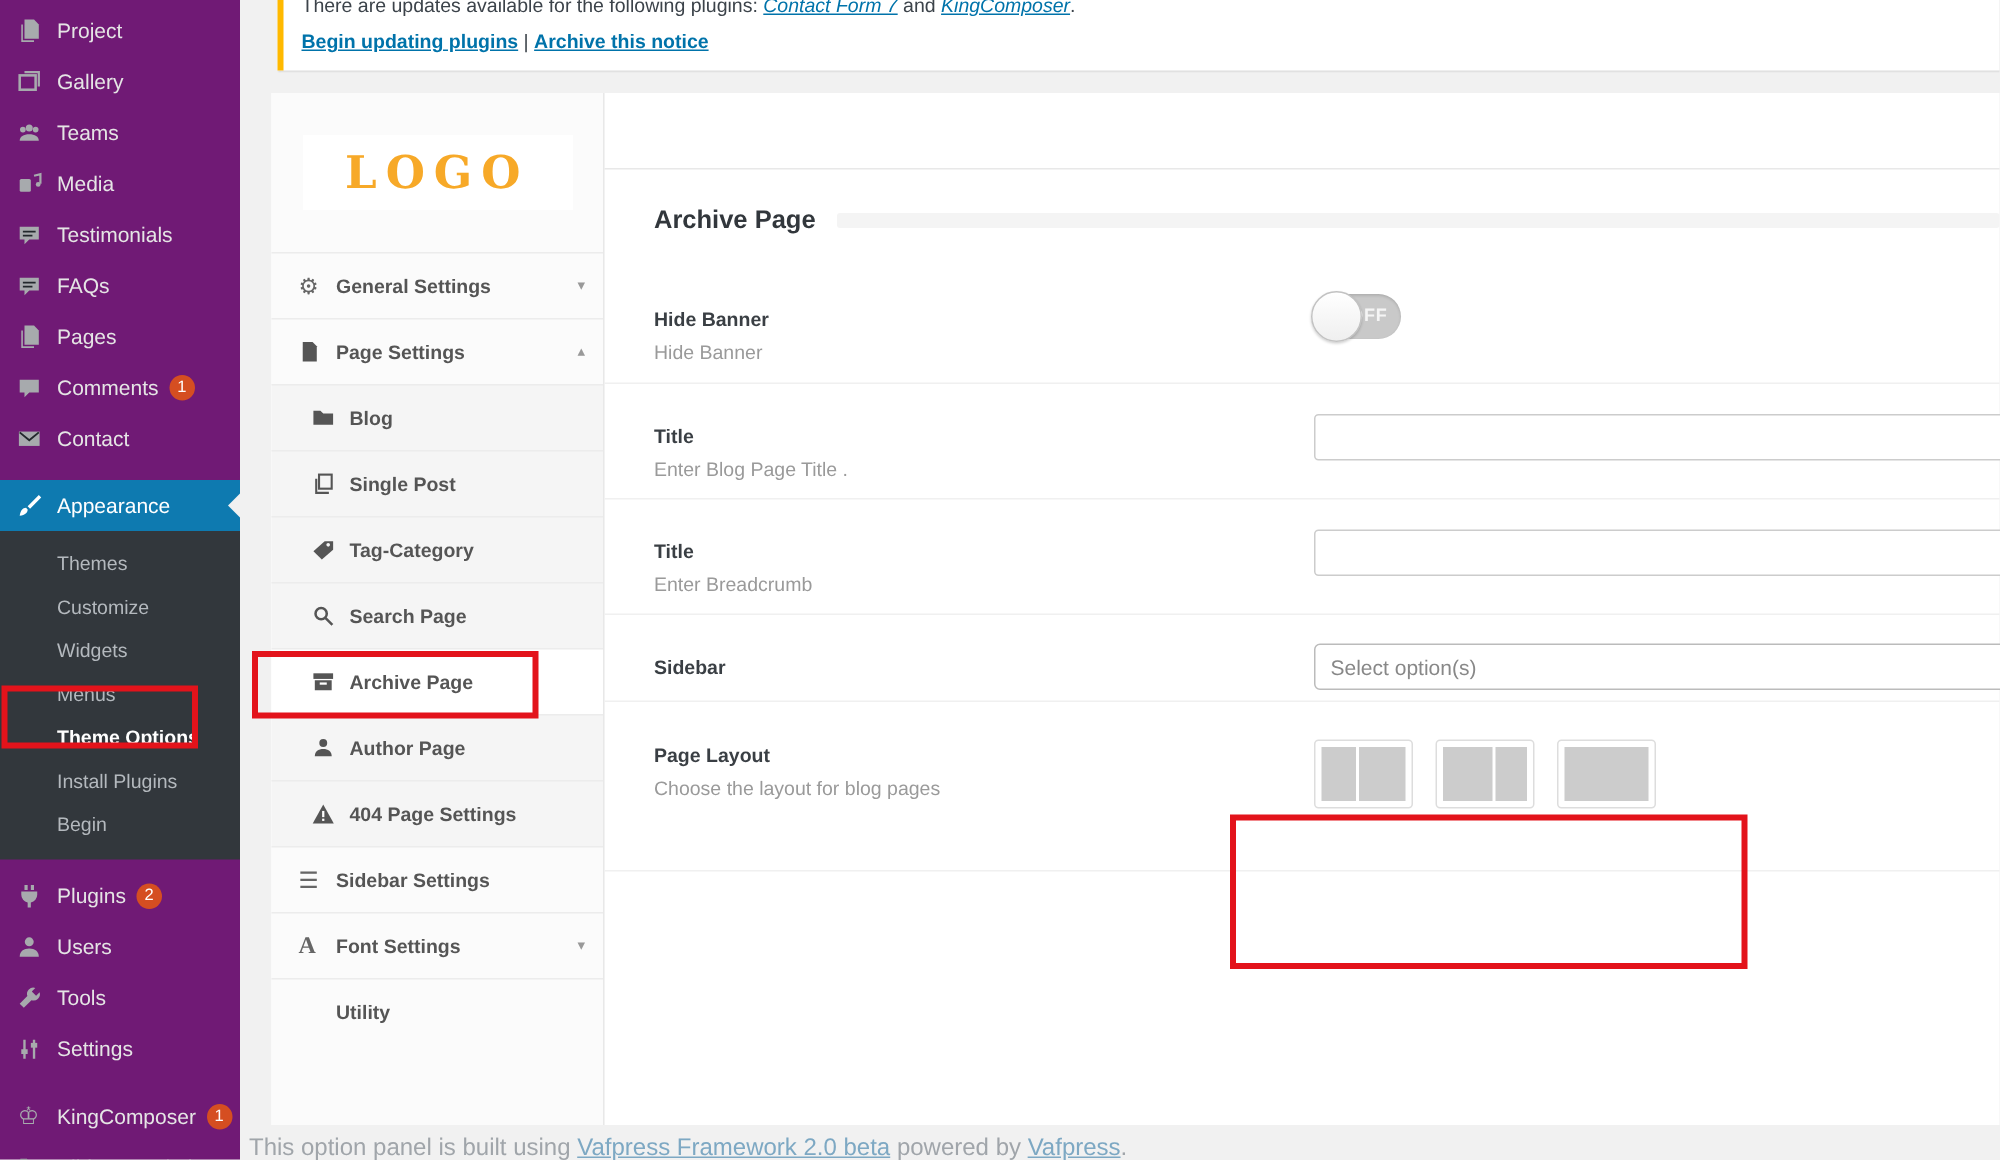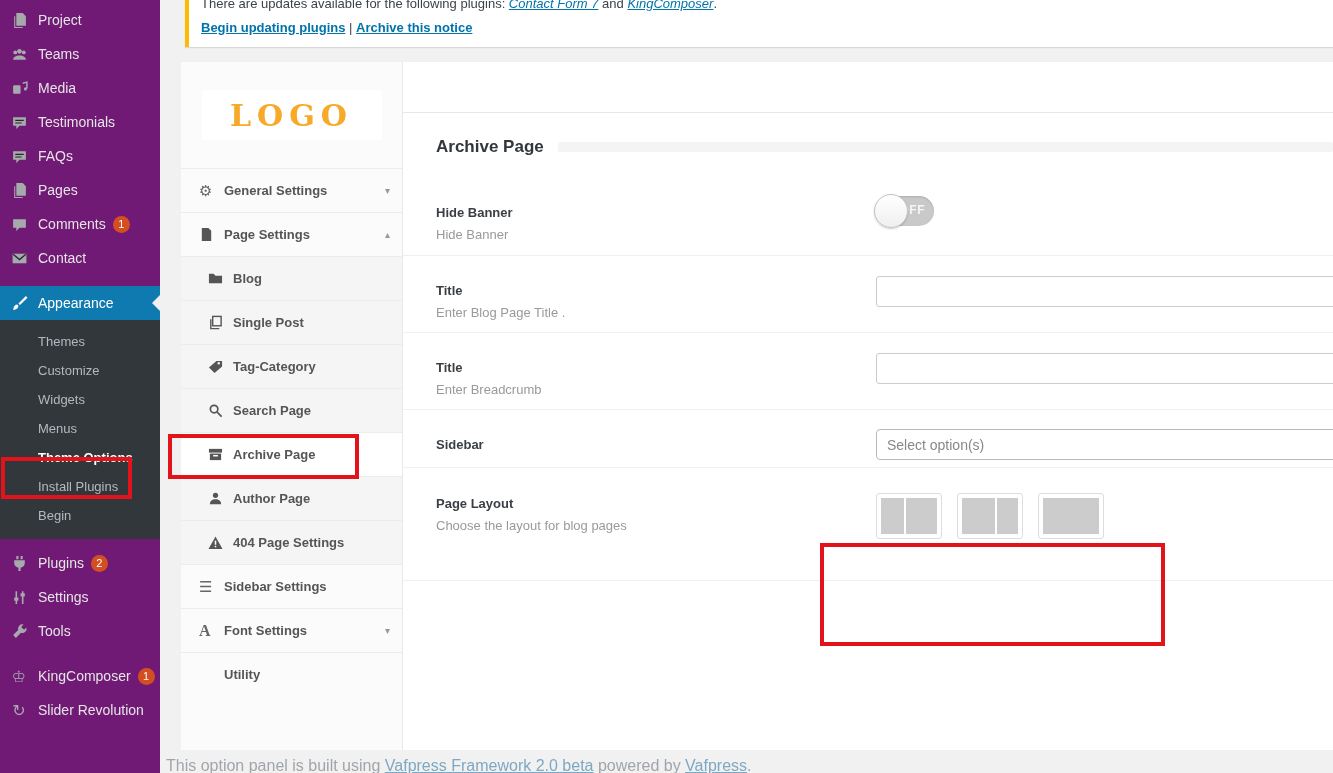--- a/index.html
+++ b/index.html
@@ -112,20 +112,29 @@
           <svg viewBox="0 0 16 16">
             <path fill="#a7aaad" d="M5 1h6l3 3v9H5z"></path>
             <path fill="#a7aaad" d="M3 4h1v10h7v1H3z"></path>
           </svg>
         </span>
       <span>Project</span>
     </div>
     <div class="wp-item">
       <span class="ico">
           <svg viewBox="0 0 16 16">
+            <rect x="2" y="4" width="10" height="9" fill="none" stroke="#a7aaad" stroke-width="1.6"></rect>
+            <path d="M5 2h9v9" fill="none" stroke="#a7aaad" stroke-width="1.4"></path>
+          </svg>
+        </span>
+      <span>Gallery</span>
+    </div>
+    <div class="wp-item">
+      <span class="ico">
+          <svg viewBox="0 0 16 16">
             <circle cx="4" cy="6" r="1.8" fill="#a7aaad"></circle>
             <circle cx="12" cy="6" r="1.8" fill="#a7aaad"></circle>
             <circle cx="8" cy="5" r="2.2" fill="#a7aaad"></circle>
             <path fill="#a7aaad" d="M2 13c0-2.5 2.5-4 6-4s6 1.5 6 4z"></path>
           </svg>
         </span>
       <span>Teams</span>
     </div>
     <div class="wp-item">
       <span class="ico">
@@ -209,34 +218,43 @@
           <svg viewBox="0 0 16 16">
             <path fill="#a7aaad" d="M5 1v3h2V1zM9 1v3h2V1zM3 5h10v2a5 5 0 0 1-4 4.9V15H7v-3.1A5 5 0 0 1 3 7z"></path>
           </svg>
         </span>
       <span>Plugins</span>
       <span class="badge">2</span>
     </div>
     <div class="wp-item">
       <span class="ico">
           <svg viewBox="0 0 16 16">
+            <circle cx="8" cy="4.6" r="2.8" fill="#a7aaad"></circle>
+            <path fill="#a7aaad" d="M2 14c0-3.5 2.5-5.2 6-5.2s6 1.7 6 5.2z"></path>
+          </svg>
+        </span>
+      <span>Users</span>
+    </div>
+    <div class="wp-item">
+      <span class="ico">
+          <svg viewBox="0 0 16 16">
+            <path fill="#a7aaad" d="M14.5 4.2a4 4 0 0 1-5.1 5L4.6 14 2 11.4l4.8-4.8a4 4 0 0 1 5-5.1L9.6 3.7l2.7 2.7z"></path>
+          </svg>
+        </span>
+      <span>Tools</span>
+    </div>
+    <div class="wp-item">
+      <span class="ico">
+          <svg viewBox="0 0 16 16">
             <path stroke="#a7aaad" stroke-width="1.5" d="M5 2v12M11 2v12"></path>
             <rect x="3" y="8" width="4" height="3" fill="#a7aaad"></rect>
             <rect x="9" y="4" width="4" height="3" fill="#a7aaad"></rect>
           </svg>
         </span>
       <span>Settings</span>
-    </div>
-    <div class="wp-item">
-      <span class="ico">
-          <svg viewBox="0 0 16 16">
-            <path fill="#a7aaad" d="M14.5 4.2a4 4 0 0 1-5.1 5L4.6 14 2 11.4l4.8-4.8a4 4 0 0 1 5-5.1L9.6 3.7l2.7 2.7z"></path>
-          </svg>
-        </span>
-      <span>Tools</span>
     </div>
     <div class="wp-gap"></div>
     <div class="wp-item">
       <span class="ico">♔</span>
       <span>KingComposer</span>
       <span class="badge">1</span>
     </div>
     <div class="wp-item">
       <span class="ico">↻</span>
       <span>Slider Revolution</span>

